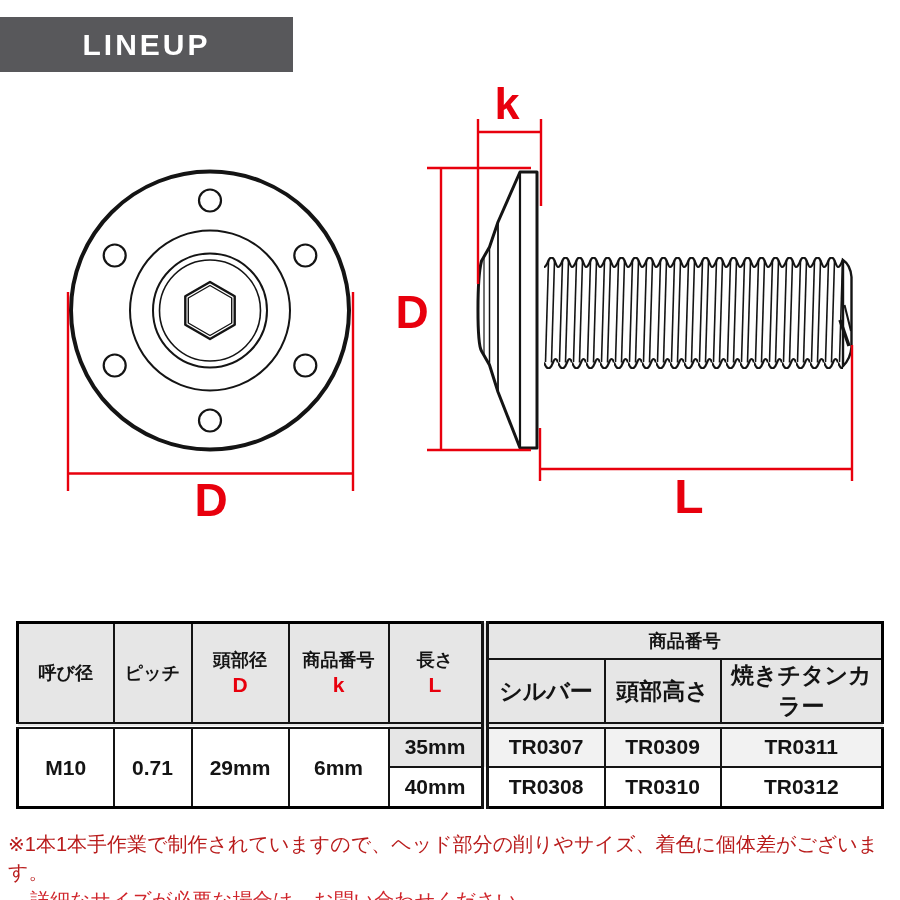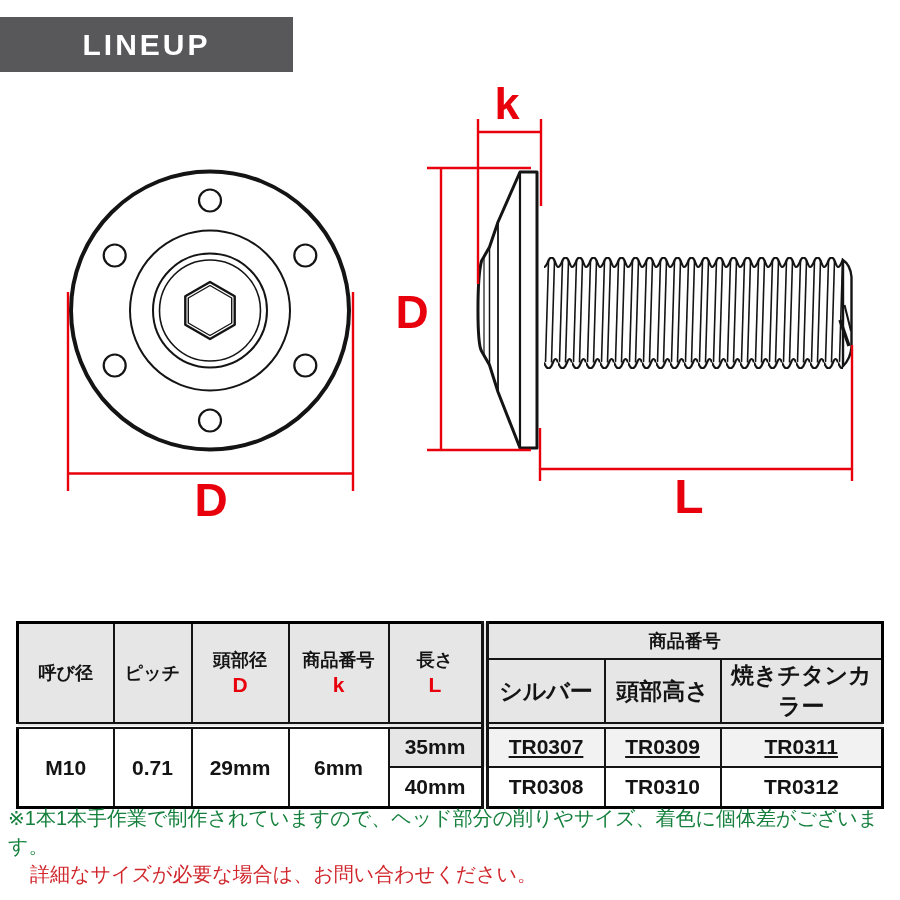--- a/index.html
+++ b/index.html
@@ -50,27 +50,27 @@
   .spec-table td{font-size:21px;background:#ffffff;}
   .spec-table .drow{height:41px;}
   .hdr-name{line-height:23px;text-align:center;}
   .hdr-sym{line-height:25px;font-size:21px;color:#e8000d;font-weight:bold;}
   
   .spec-table th[rowspan],
   .spec-table .sub th{border-bottom:7px double #141414;}
   
   .dbl-left{border-left:8px double #141414 !important;margin-left:17px;}
   .cell-gray{background:#e6e6e6 !important;}
-  .cell-alt{background:#f2f2f2 !important;text-decoration:underline;}
+  .cell-alt{background:#f2f2f2 !important;}
   
   .notes{
     position:absolute;left:8px;top:804px;width:880px;
     font-size:20px;line-height:28px;font-weight:500;
   }
-  .note-black{color:#15803d;}
+  .note-black{color:#b91c1c;margin-top:26px;}
   .note-red{color:#d0262c;}
   .note-indent{padding-left:22px;}
 </style>
 </head>
 <body>
 
 <div class="banner">
   <span class="banner-title">LINEUP</span>
 </div>
 

